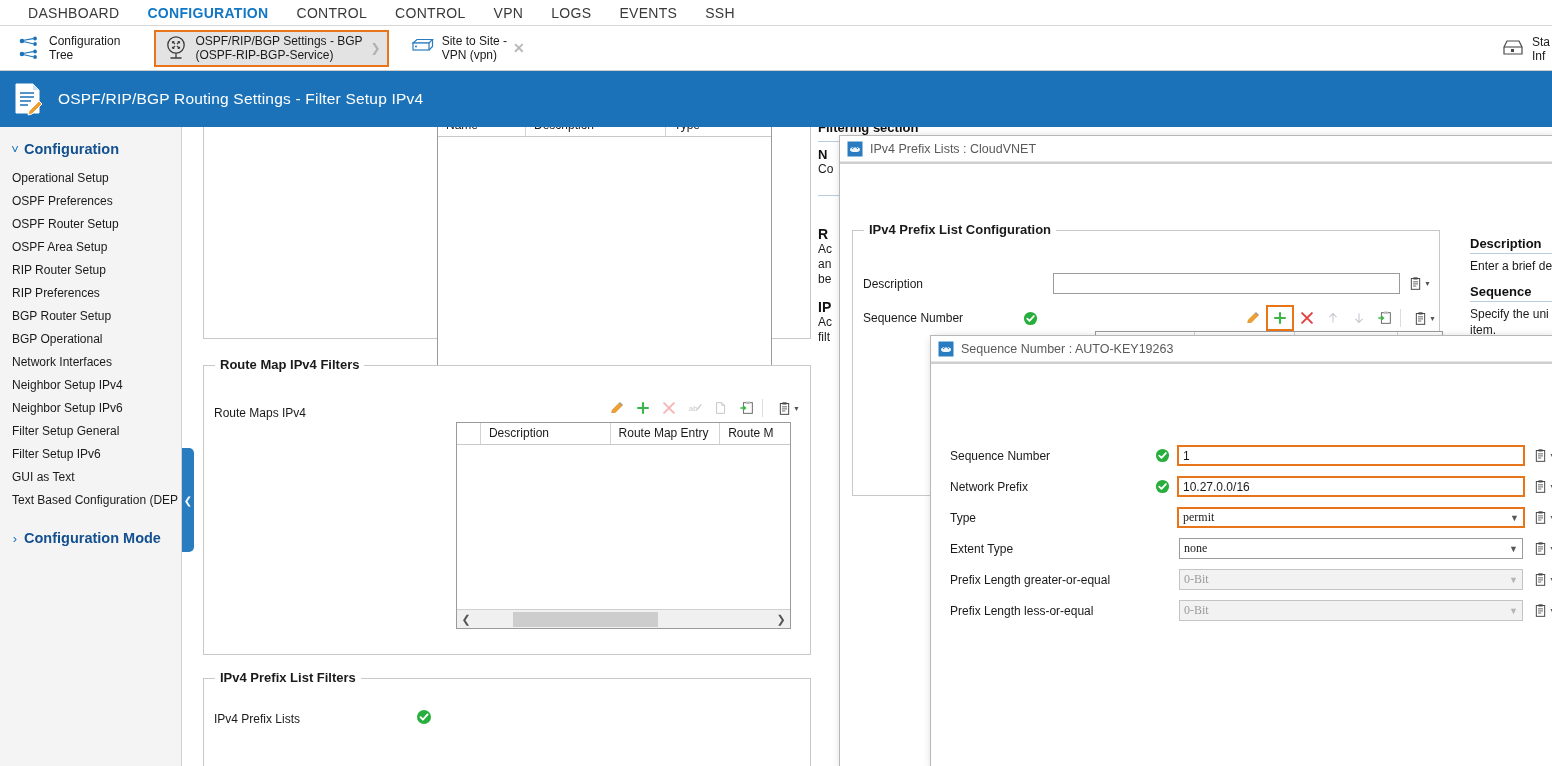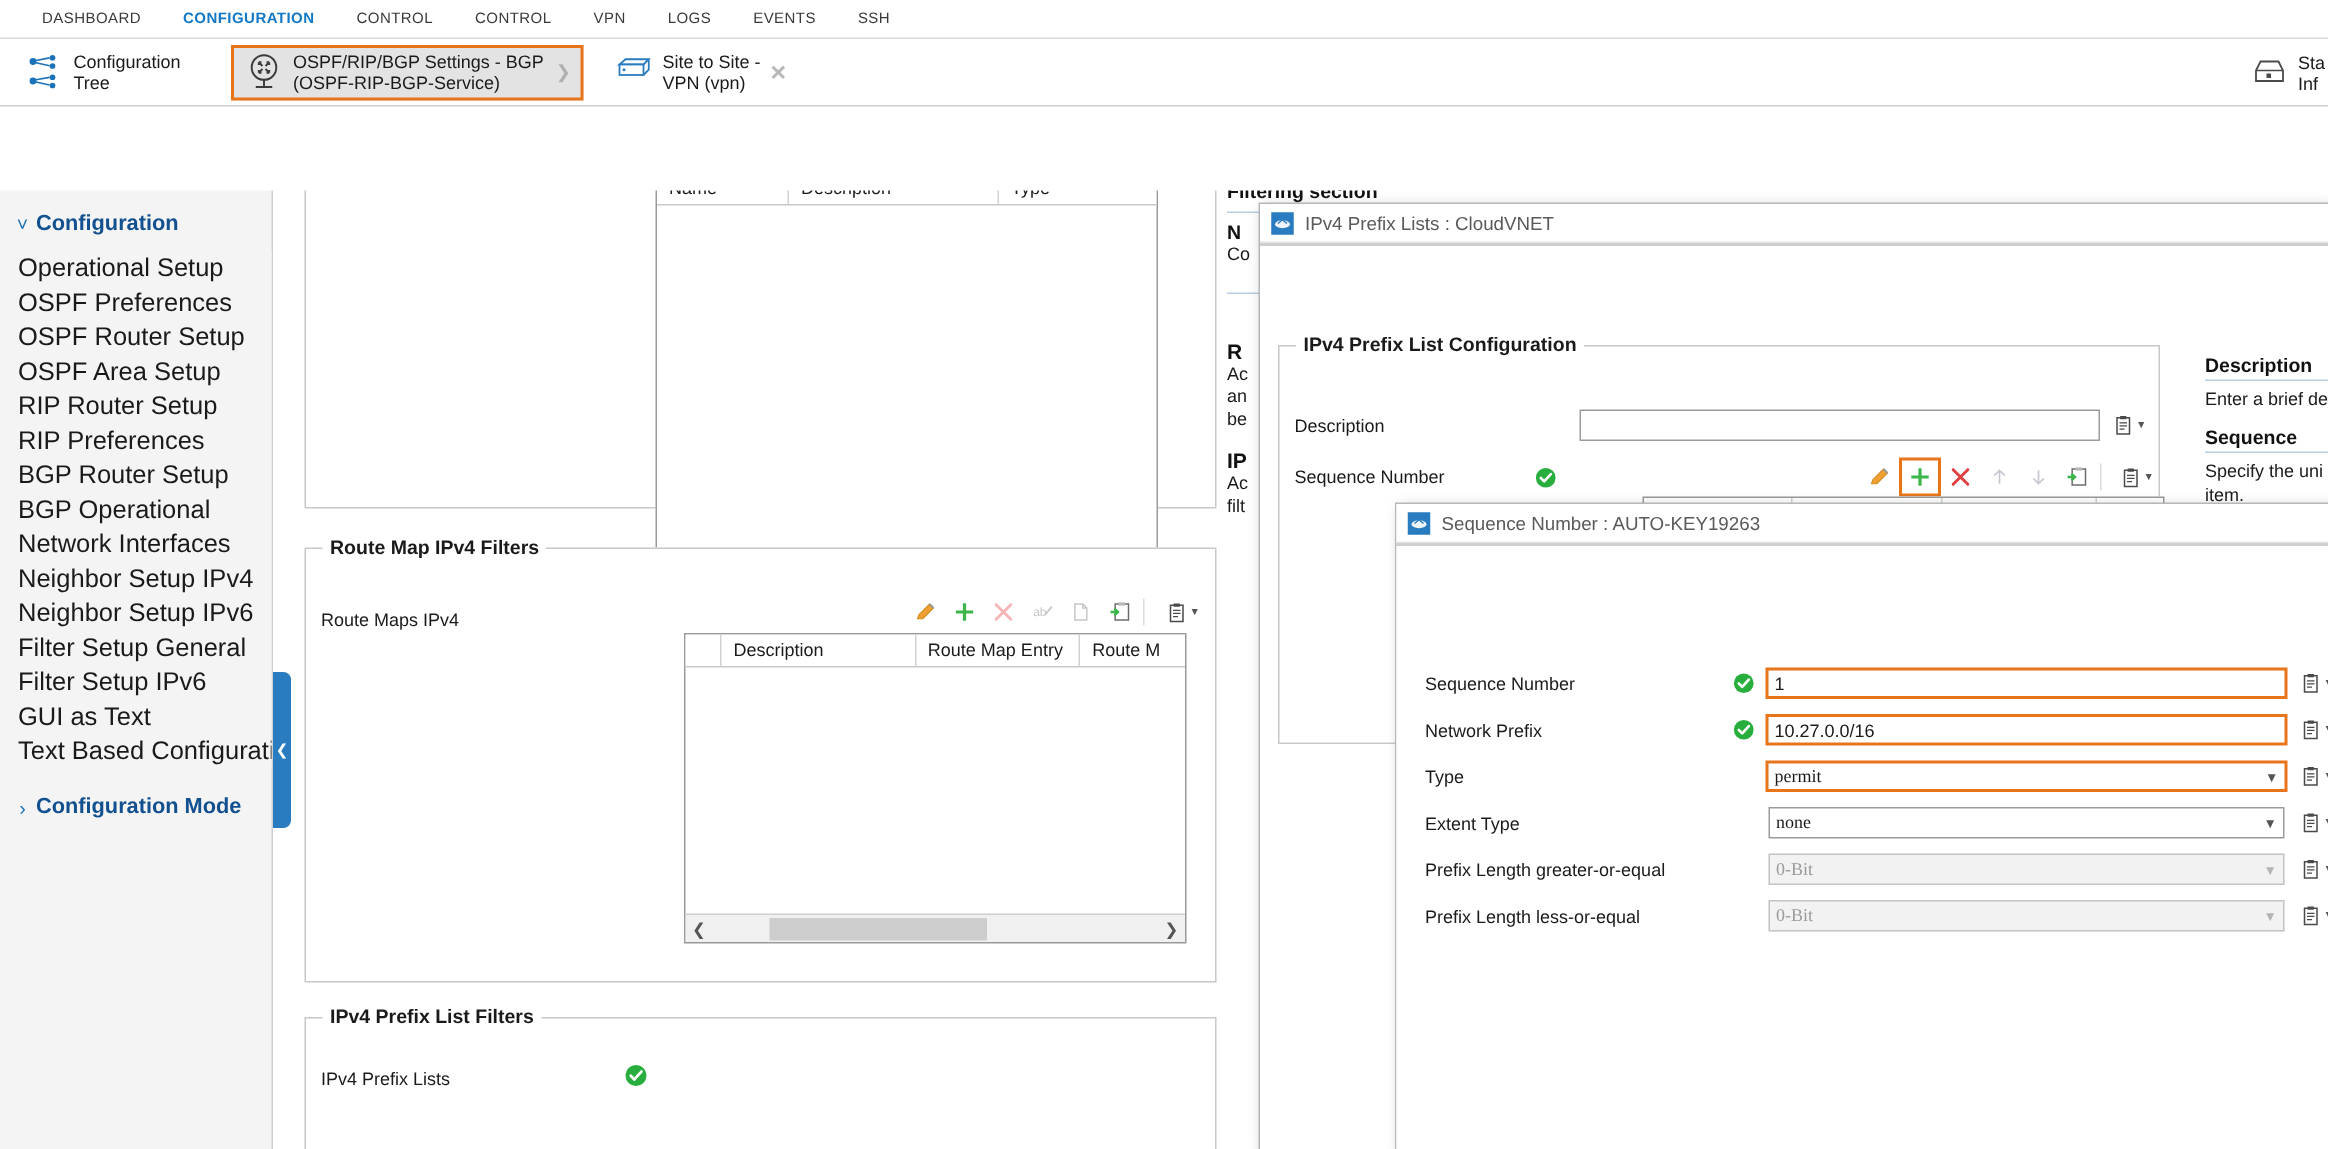--- a/index.html
+++ b/index.html
@@ -15,21 +15,21 @@
   }
   #app { position: relative; width: 1552px; height: 766px; overflow: hidden; background:#fff; }
 
   
   .topnav {
     position: absolute; left:0; top:0; width:1552px; height:26px;
     background:#ffffff; border-bottom:1px solid #d8d8d8;
     display:flex; align-items:center; padding-left:14px;
   }
   .topnav-item {
-    font-size:10px; letter-spacing:.3px; color:#3a3a3a;
+    font-size:14px; letter-spacing:.3px; color:#3a3a3a;
     padding:0 14px; line-height:26px; white-space:nowrap; cursor:pointer;
   }
   .topnav-item.active { color:#1277c4; font-weight:bold; }
 
   
   .tabbar {
     position:absolute; left:0; top:26px; width:1552px; height:45px;
     background:#ffffff; border-bottom:1px solid #cfcfcf;
     display:flex; align-items:center;
   }
@@ -65,21 +65,21 @@
     background:#f4f4f4; border-right:1px solid #cfcfcf;
     z-index:4;
   }
   .sb-group {
     display:flex; align-items:center; padding:14px 0 10px 6px; cursor:pointer;
   }
   .sb-group .chev { color:#1b72b8; font-size:13px; width:18px; text-align:center; }
   .sb-group .glabel { color:#12508f; font-weight:bold; font-size:14.5px; }
   .sb-list { background:#f4f4f4; }
   .sb-item {
-    position:relative; padding:3px 4px 3px 12px; font-size:17px; color:#1a1a1a;
+    position:relative; padding:3px 4px 3px 12px; font-size:12px; color:#1a1a1a;
     cursor:pointer; line-height:17px; white-space:nowrap; overflow:hidden;
   }
   .sb-item.selected {
     border:2px solid #e8751a; background:#ffffff; padding-left:10px;
     margin-right:4px; display:flex; align-items:center;
   }
   .sb-check { width:14px; height:14px; margin-right:5px; flex:0 0 14px; }
 
   .collapse-handle {
     position:absolute; left:182px; top:448px; width:12px; height:104px;
@@ -249,20 +249,31 @@
             <path d="M5 12 L23 12" stroke="#4a4a4a" stroke-width="1.1"></path>
             <rect x="12" y="14" width="3" height="3" fill="#4a4a4a"></rect>
           </svg>
         </span>
         <span class="tlabel">Sta
 Inf</span>
       </div>
     </div>
   </div>
 
+  <div class="pagehdr">
+    <span class="hicon">
+      <svg viewBox="0 0 32 34" width="32" height="34">
+        <path d="M4 2 L21 2 L27 8 L27 31 L4 31 Z" fill="#ffffff" stroke="#ffffff" stroke-width="1"></path>
+        <path d="M21 2 L21 8 L27 8" fill="#cfe2f3"></path>
+        <path d="M8 11 H22 M8 15 H22 M8 19 H19 M8 23 H16" stroke="#1b72b8" stroke-width="1.4"></path>
+        <path d="M17 29 L27 19 L30 22 L20 32 L16 33 Z" fill="#f0a030" stroke="#ffffff" stroke-width="1"></path>
+      </svg>
+    </span>
+    <span class="htitle">OSPF/RIP/BGP Routing Settings - Filter Setup IPv4</span>
+  </div>
 
   <div class="sidebar">
     <div class="sb-group">
       <span class="chev">˅</span>
       <span class="glabel">Configuration</span>
     </div>
     <div class="sb-list">
       <div class="sb-item">Operational Setup</div>
       <div class="sb-item">OSPF Preferences</div>
       <div class="sb-item">OSPF Router Setup</div>

